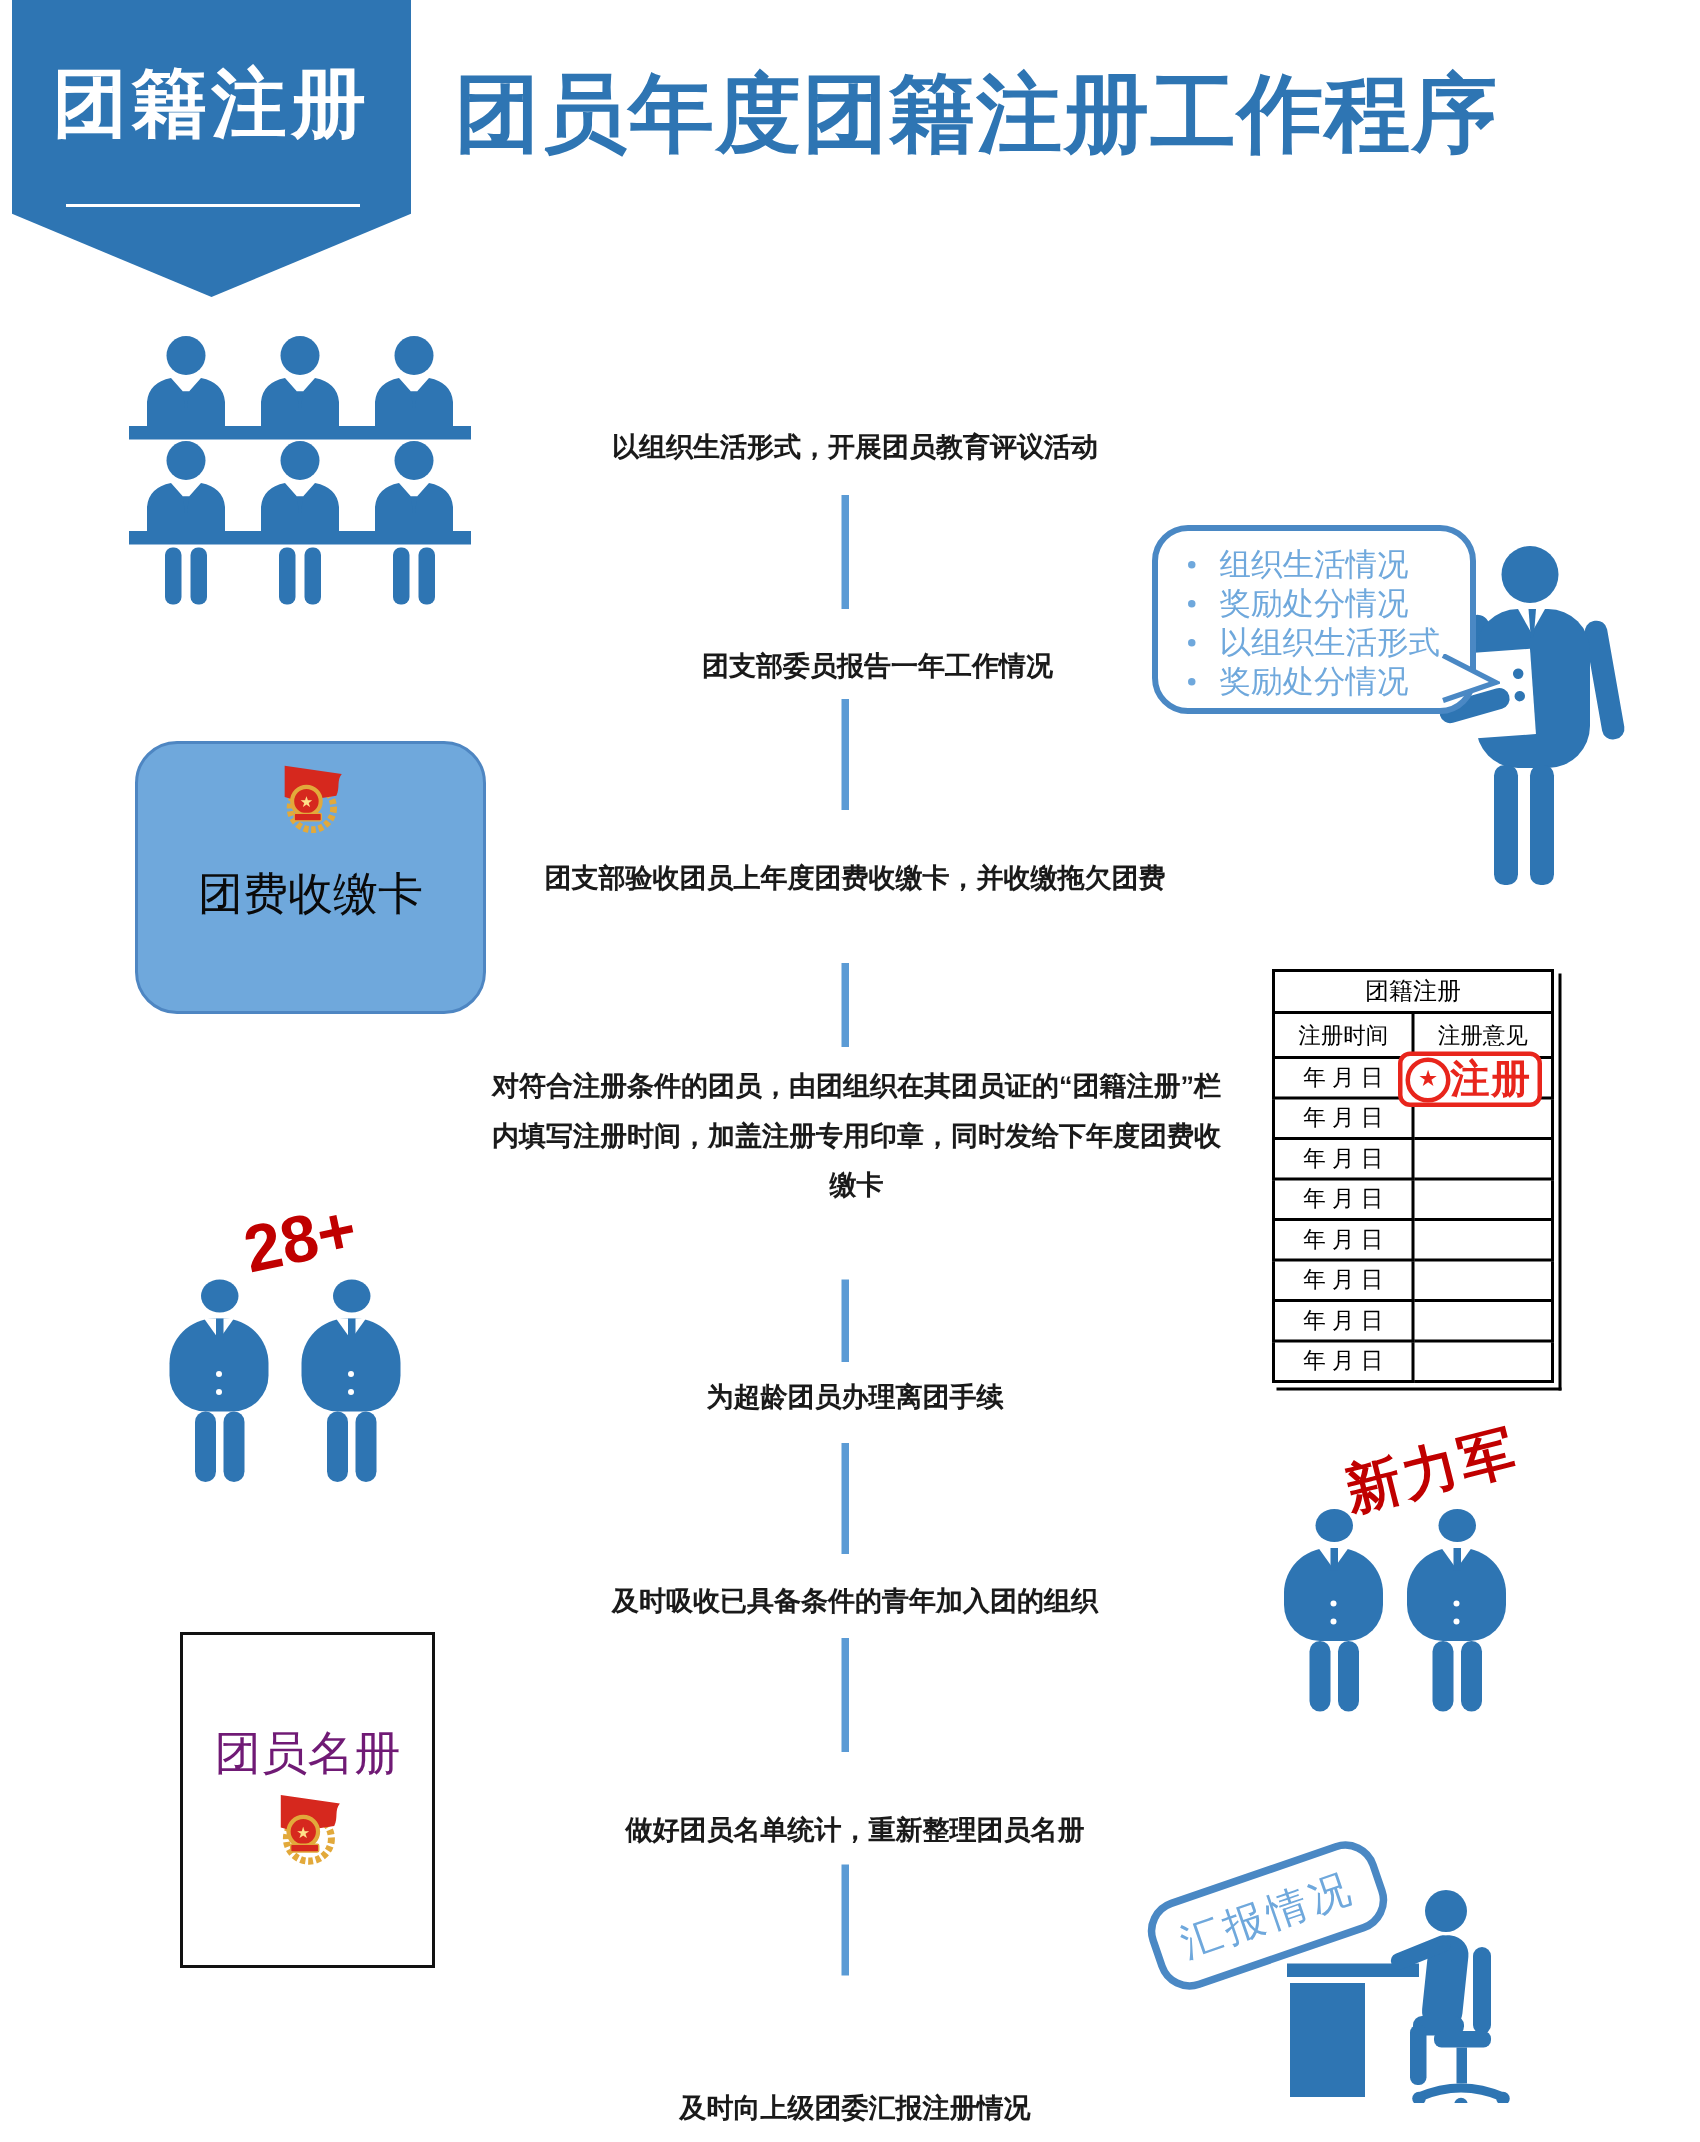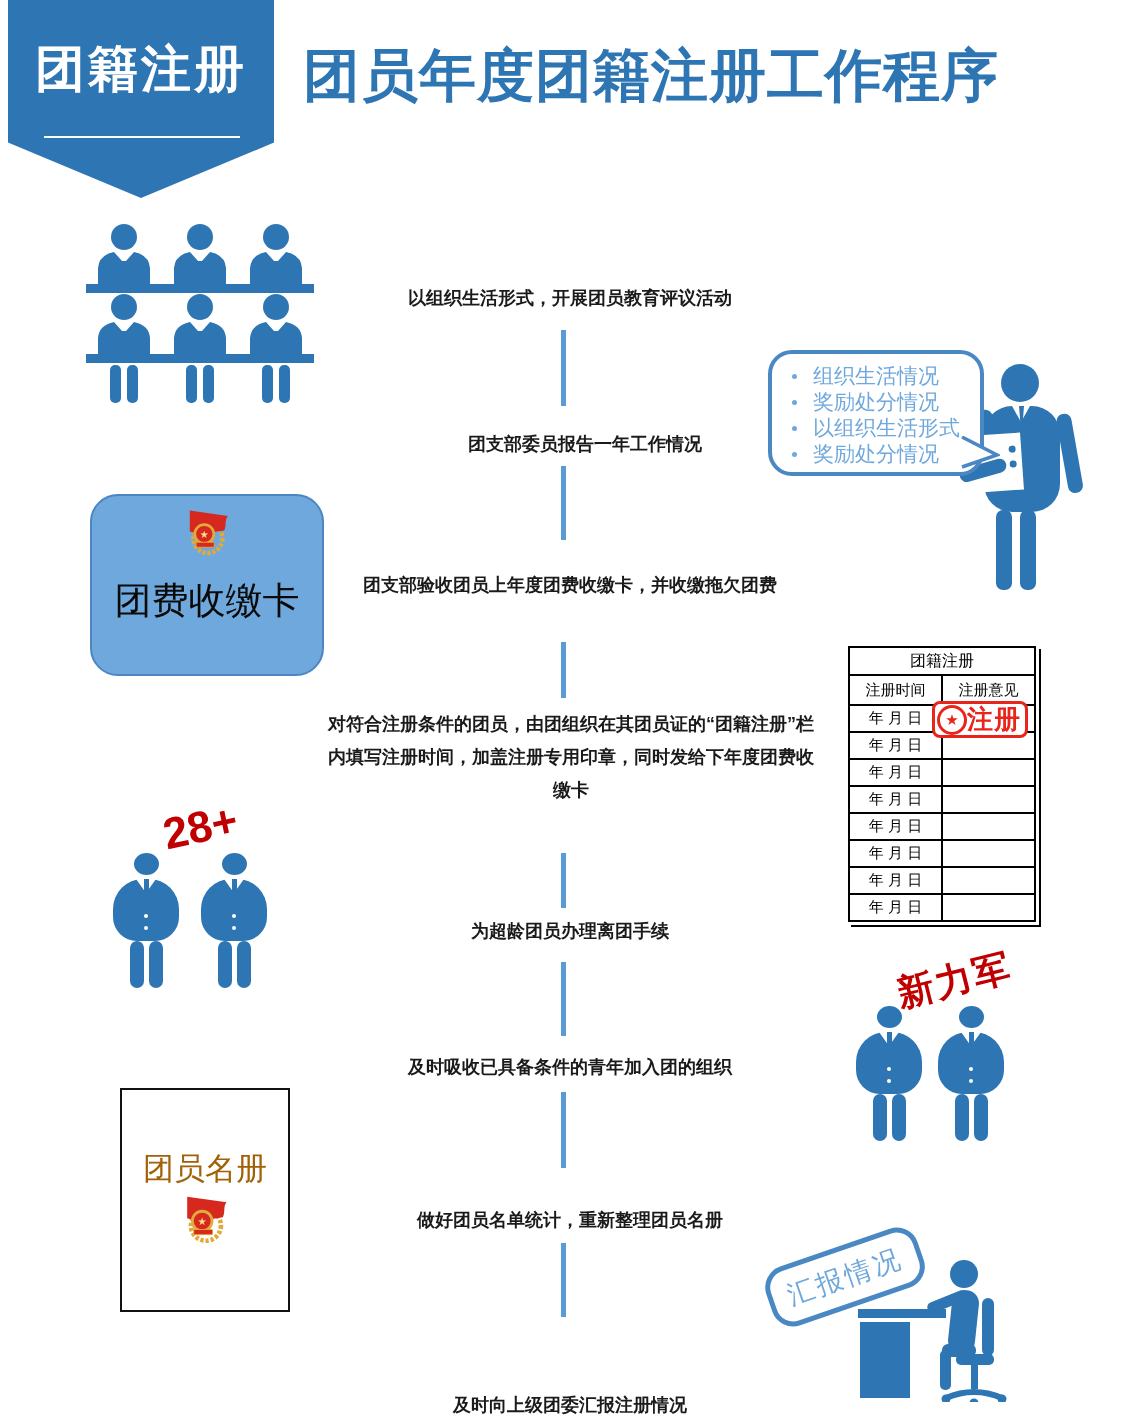--- a/index.html
+++ b/index.html
@@ -51,21 +51,21 @@
           border:4px solid var(--bubble-border);border-radius:24px;z-index:2;}
   .bubble ul{margin:0;padding:9px 6px 6px 14px;list-style:none;}
   .bubble li{font-size:21px;line-height:26px;color:var(--bubble-text);display:flex;align-items:center;font-family:Liberation Serif, serif;}
   .bubble .dot{width:5px;height:5px;border-radius:50%;background:var(--bubble-text);margin:0 16px 0 6px;flex:none;}
   .bubble-tail{position:absolute;left:958px;top:436px;width:42px;height:34px;z-index:3;}
 
   
   .card{position:absolute;left:90px;top:494px;width:230px;height:178px;background:var(--card-fill);
         border:2px solid var(--card-border);border-radius:28px;}
   .card .emblem{position:absolute;left:86px;top:10px;width:58px;height:58px;}
-  .card-label{position:absolute;left:0;top:80px;width:100%;text-align:center;font-size:37px;color:#0a0a0a;}
+  .card-label{position:absolute;left:0;top:80px;width:100%;text-align:center;font-size:30px;color:#0a0a0a;}
 
   
   .emblem .wreath-c{fill:none;stroke:var(--emblem-gold);stroke-width:5;stroke-dasharray:3.5 2;}
   .emblem .flag{fill:var(--emblem-red);}
   .emblem .ring{fill:var(--emblem-red);stroke:var(--emblem-gold);stroke-width:3;}
   .emblem .star{fill:#FFE08A;font-size:11px;text-anchor:middle;}
   .emblem .ribbon{fill:var(--emblem-red);stroke:var(--emblem-gold);stroke-width:1;}
 
   
   .regtable-wrap{position:absolute;left:848px;top:646px;width:188px;}
@@ -100,21 +100,21 @@
   .pf-btn.b1{top:61px;} .pf-btn.b2{top:73px;}
   .pf-leg{top:88px;width:14px;height:47px;background:var(--accent);border-radius:7px;}
   .pf-leg.l{left:17px;} .pf-leg.r{left:36px;}
   .pair-left{left:113px;top:853px;width:160px;height:135px;}
   .pair-left .p2{left:88px;}
   .pair-right{left:856px;top:1006px;width:150px;height:140px;}
   .pair-right .p2{left:82px;}
 
   
   .roster{position:absolute;left:120px;top:1088px;width:166px;height:220px;background:#fff;border:2px solid #111;}
-  .roster-label{position:absolute;left:0;top:58px;width:100%;text-align:center;font-size:31px;color:#a16207;}
+  .roster-label{position:absolute;left:0;top:58px;width:100%;text-align:center;font-size:31px;color:#701a75;}
   .roster .emblem{position:absolute;left:53px;top:102px;width:60px;height:60px;}
 
   
   .report-stamp{position:absolute;left:765px;top:1246px;width:150px;height:52px;background:#fff;
         border:5px solid var(--bubble-border);border-radius:22px;transform:rotate(-19deg);
         display:flex;align-items:center;justify-content:center;font-size:27px;color:var(--bubble-text);
         letter-spacing:3px;z-index:2;}
 </style>
 </head>
 <body>

